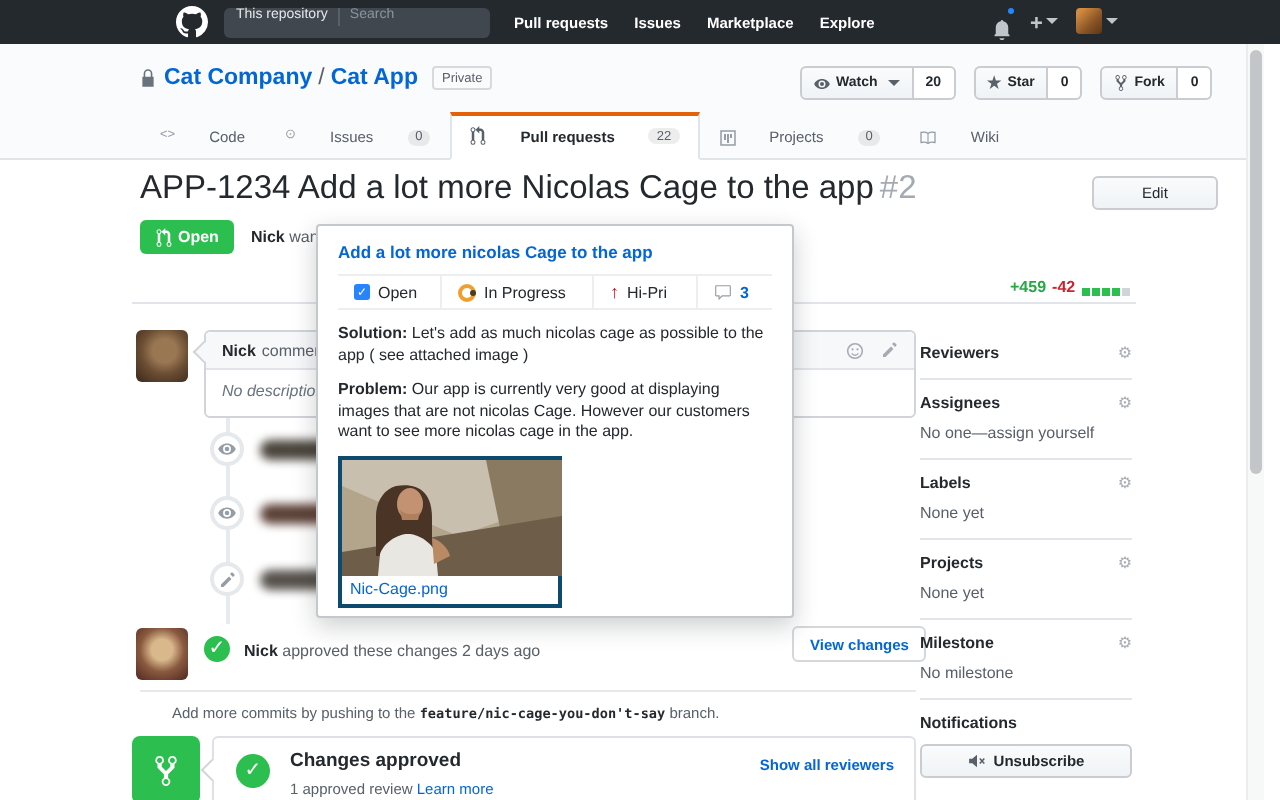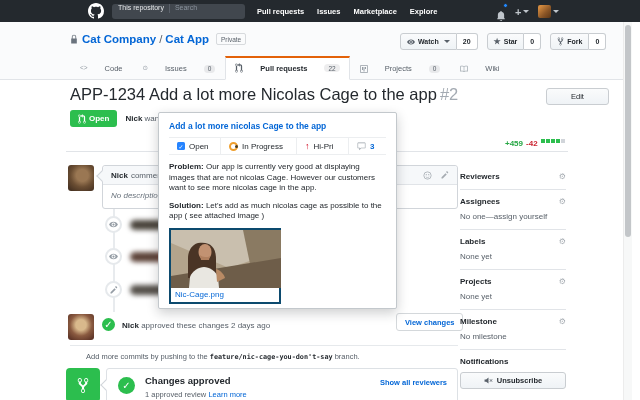--- a/index.html
+++ b/index.html
@@ -49,21 +49,21 @@
 #edit-btn{position:absolute;left:546px;top:88px;background:linear-gradient(#fafbfc,#eff3f6);border:1px solid #c9cdd1;border-radius:3px;font-size:7.5px;font-weight:normal;padding:3px 24px;color:#24292e;cursor:pointer}
 #state-row{position:absolute;left:70px;top:110px;display:flex;align-items:center;font-size:8px;color:#586069}
 .open-badge{display:flex;align-items:center;gap:3px;background:#2cbe4e;color:#fff;font-weight:bold;font-size:8px;border-radius:3px;padding:3.5px 8px}
 #state-row .meta{margin-left:8px;white-space:nowrap}
 #state-row b{color:#24292e}
 
 
 #pr-tabline{position:absolute;left:66px;top:151px;width:502px;border-bottom:1px solid #e1e4e8;z-index:1}
 #conv-tab{position:absolute;left:66px;top:133px;height:19px;display:flex;align-items:center;gap:4px;background:#fff;border:1px solid #e1e4e8;border-bottom:0;border-radius:3px 3px 0 0;padding:0 9px;font-size:8px;color:#24292e;z-index:2;cursor:pointer}
 #conv-tab .cicon{color:#586069}
-#diffstat{position:absolute;left:505px;top:139px;display:flex;align-items:flex-start;font-size:8px;font-weight:bold;z-index:2}
+#diffstat{position:absolute;left:505px;top:139px;display:flex;align-items:flex-end;font-size:8px;font-weight:bold;z-index:2}
 #diffstat .add{color:#28a745}
 #diffstat .del{color:#cb2431;margin-left:3px}
 .blocks{display:flex;gap:1px;margin-left:3px}
 .blk{width:4px;height:4px}
 .blk.g{background:#2cbe4e}.blk.n{background:#d1d5da}
 
 
 #tl-line{position:absolute;left:113px;top:198px;width:2px;height:114px;background:#e8ebee}
 .avatar26{position:absolute;width:26px;height:26px;border-radius:3px}
 #av-nick{left:68px;top:165px;background:radial-gradient(circle at 55% 40%,#9a7753 0 28%,#6b4e33 55%,#473222 88%)}
@@ -461,24 +461,24 @@
         <span>Hi-Pri</span>
       </span>
       <span class="pu-cell" style="flex:1">
         <svg class="ic bub" width="9" height="9">
             <use href="#i-bubble"></use>
           </svg>
         <span class="pu-comments">3</span>
       </span>
     </div>
     <div class="pu-para">
+      <b>Solution:</b> <span>Let's add as much nicolas cage as possible to the app ( see attached image )</span>
+    </div>
+    <div class="pu-para">
       <b>Problem:</b> <span>Our app is currently very good at displaying images that are not nicolas Cage. However our customers want to see more nicolas cage in the app.</span>
-    </div>
-    <div class="pu-para">
-      <b>Solution:</b> <span>Let's add as much nicolas cage as possible to the app ( see attached image )</span>
     </div>
     <div class="attach">
       <svg width="110" height="58" viewBox="0 0 110 58">
         <rect width="110" height="58" fill="#b3a48c"></rect>
         <path d="M0 0h110v20L58 38 0 13z" fill="#c9bfae"></path>
         <path d="M72 0h38v58H84z" fill="#8a7a62"></path>
         <path d="M0 46l110-18v30H0z" fill="#6e5d49"></path>
         <path d="M27 13c-7 2-10 9-10 15v20h28V29c0-11-5-18-18-16z" fill="#4a3425"></path>
         <ellipse cx="34" cy="22" rx="6.5" ry="8" fill="#c29272"></ellipse>
         <path d="M34 27c-2 0-4-1-5-2l1 5h8l1-4c-1 1-3 1-5 1z" fill="#b07f5e"></path>

